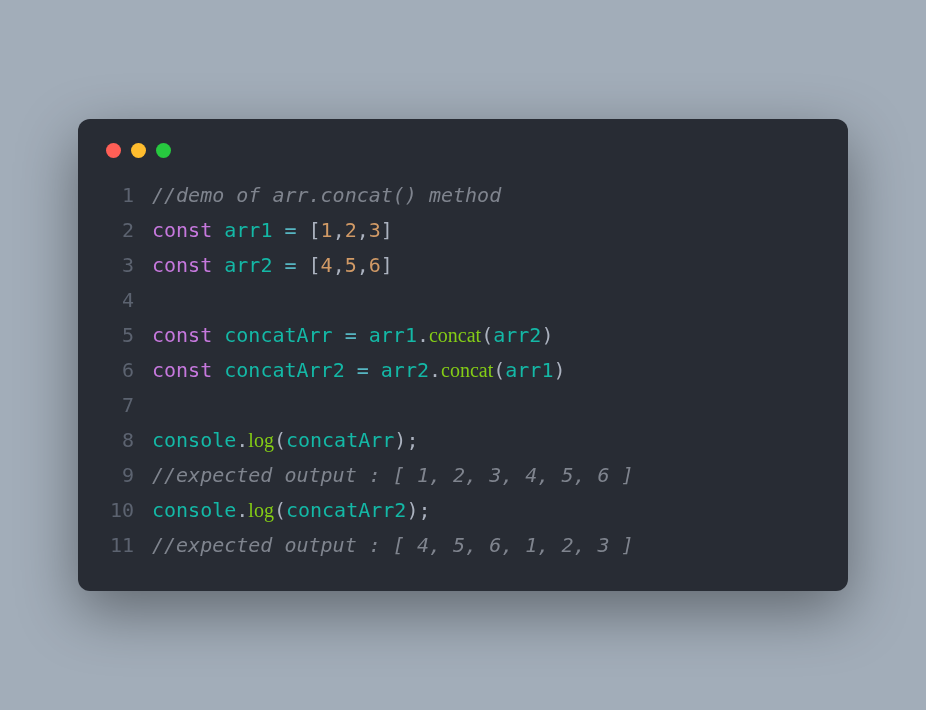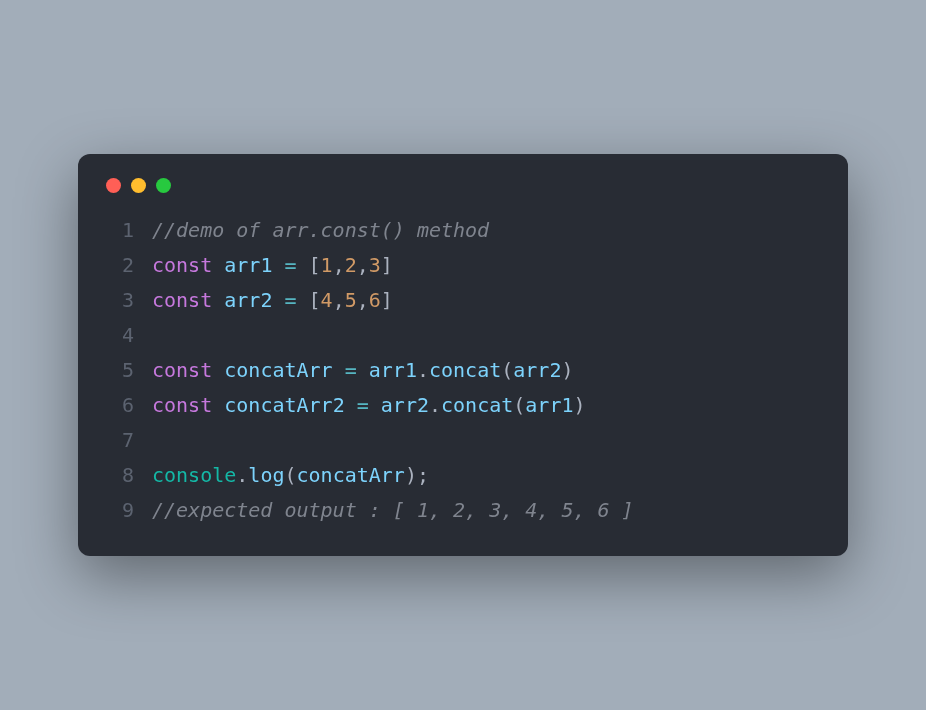--- a/index.html
+++ b/index.html
@@ -45,39 +45,41 @@
       text-align: right;
       color: #5c6370;
       padding-right: 18px;
       user-select: none;
       flex-shrink: 0;
     }
     .content { flex: 1; }
     .comment { color: #7f848e; font-style: italic; }
     .keyword { color: #c678dd; }
     .ident { color: #14b8a6; }
-    .var { color: #7dd3fc; }
+    .var { color: #14b8a6; }
     .op { color: #56b6c2; }
     .punct { color: #abb2bf; }
     .num { color: #d19a66; }
-    .method { color: #7dd3fc; }
+    .method { color: #84cc16; font-family: Liberation Serif, serif; }
   </style>
 </head>
 <body>
 
 <div class="window">
   <div class="titlebar">
     <div class="dot red"></div>
     <div class="dot yellow"></div>
     <div class="dot green"></div>
   </div>
   <div class="code">
-    <div class="line"><span class="ln">1</span><span class="content"><span class="comment">//demo of arr.const() method</span></span></div>
+    <div class="line"><span class="ln">1</span><span class="content"><span class="comment">//demo of arr.concat() method</span></span></div>
     <div class="line"><span class="ln">2</span><span class="content"><span class="keyword">const</span><span class="var"> </span><span class="var">arr1</span><span class="op"> = </span><span class="punct">[</span><span class="num">1</span><span class="punct">,</span><span class="num">2</span><span class="punct">,</span><span class="num">3</span><span class="punct">]</span></span></div>
     <div class="line"><span class="ln">3</span><span class="content"><span class="keyword">const</span><span class="var"> </span><span class="var">arr2</span><span class="op"> = </span><span class="punct">[</span><span class="num">4</span><span class="punct">,</span><span class="num">5</span><span class="punct">,</span><span class="num">6</span><span class="punct">]</span></span></div>
     <div class="line"><span class="ln">4</span><span class="content"></span></div>
     <div class="line"><span class="ln">5</span><span class="content"><span class="keyword">const</span><span class="var"> </span><span class="var">concatArr</span><span class="op"> = </span><span class="var">arr1</span><span class="punct">.</span><span class="method">concat</span><span class="punct">(</span><span class="var">arr2</span><span class="punct">)</span></span></div>
     <div class="line"><span class="ln">6</span><span class="content"><span class="keyword">const</span><span class="var"> </span><span class="var">concatArr2</span><span class="op"> = </span><span class="var">arr2</span><span class="punct">.</span><span class="method">concat</span><span class="punct">(</span><span class="var">arr1</span><span class="punct">)</span></span></div>
     <div class="line"><span class="ln">7</span><span class="content"></span></div>
     <div class="line"><span class="ln">8</span><span class="content"><span class="ident">console</span><span class="punct">.</span><span class="method">log</span><span class="punct">(</span><span class="var">concatArr</span><span class="punct">)</span><span class="punct">;</span></span></div>
     <div class="line"><span class="ln">9</span><span class="content"><span class="comment">//expected output : [ 1, 2, 3, 4, 5, 6 ]</span></span></div>
+    <div class="line"><span class="ln">10</span><span class="content"><span class="ident">console</span><span class="punct">.</span><span class="method">log</span><span class="punct">(</span><span class="var">concatArr2</span><span class="punct">)</span><span class="punct">;</span></span></div>
+    <div class="line"><span class="ln">11</span><span class="content"><span class="comment">//expected output : [ 4, 5, 6, 1, 2, 3 ]</span></span></div>
   </div>
 </div>
 
 </body></html>

